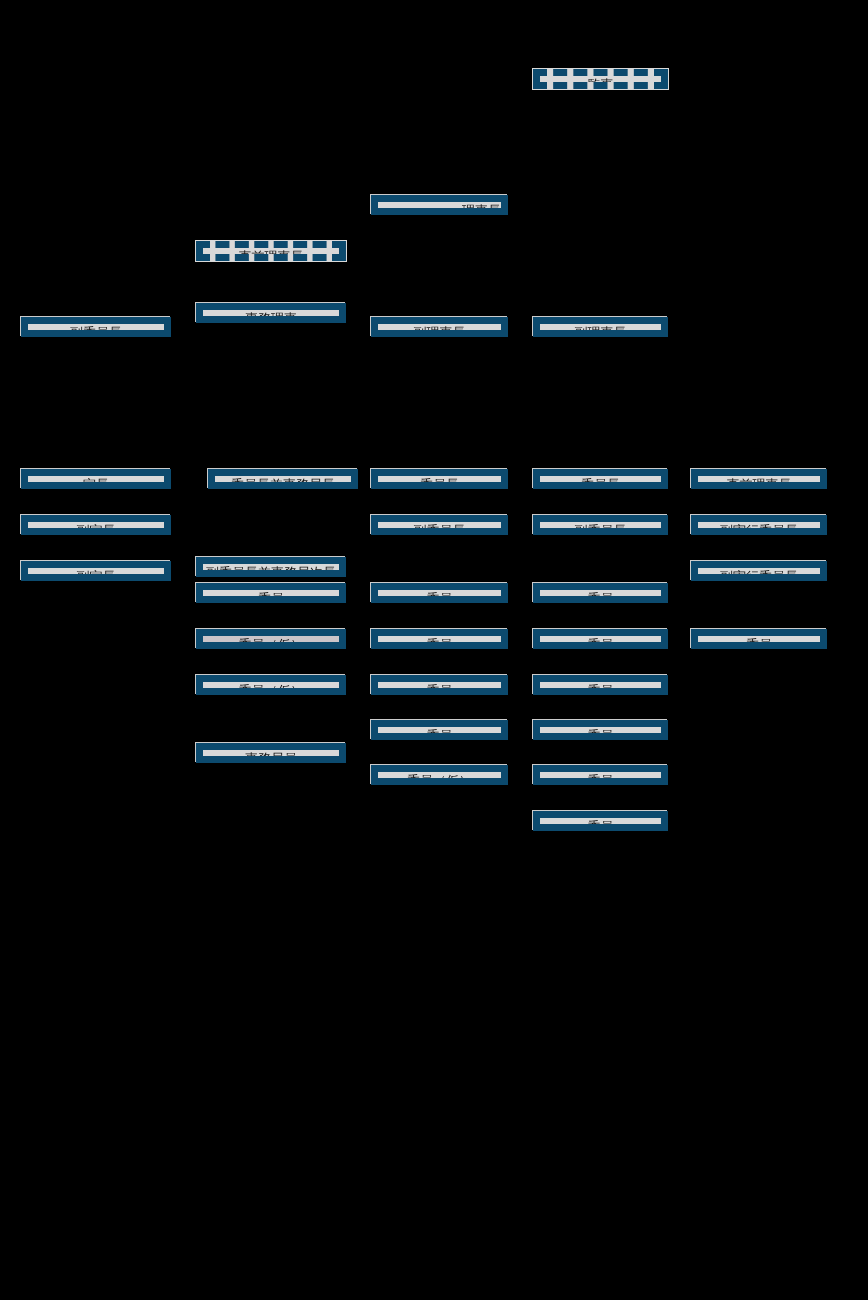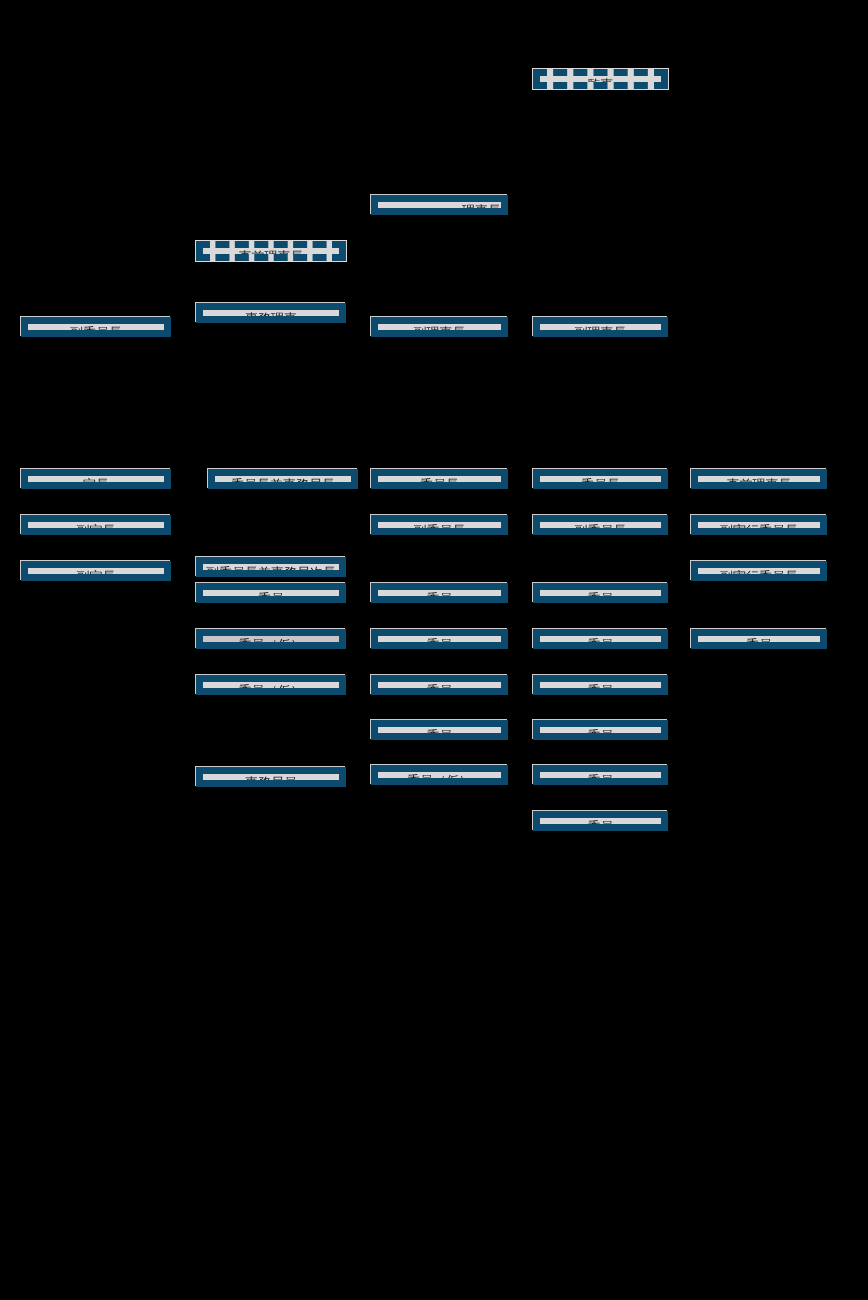--- a/index.html
+++ b/index.html
@@ -68,17 +68,17 @@
     <div class="node underline" style="left: 533px; top: 583px; width: 135px; height: 20px;">委員</div>
     <div class="node muted" style="left: 196px; top: 629px; width: 150px; height: 20px;">委員（仮）</div>
     <div class="node" style="left: 371px; top: 629px; width: 137px; height: 20px;">委員</div>
     <div class="node" style="left: 533px; top: 629px; width: 135px; height: 20px;">委員</div>
     <div class="node" style="left: 691px; top: 629px; width: 136px; height: 20px;">委員</div>
     <div class="node underline" style="left: 196px; top: 675px; width: 150px; height: 20px;">委員（仮）</div>
     <div class="node underline" style="left: 371px; top: 675px; width: 137px; height: 20px;">委員</div>
     <div class="node underline" style="left: 533px; top: 675px; width: 135px; height: 20px;">委員</div>
     <div class="node" style="left: 371px; top: 720px; width: 137px; height: 20px;">委員</div>
     <div class="node" style="left: 533px; top: 720px; width: 135px; height: 20px;">委員</div>
-    <div class="node underline" style="left: 196px; top: 743px; width: 150px; height: 20px; margin-top: 24px;">事務局員</div>
+    <div class="node underline" style="left: 196px; top: 743px; width: 150px; height: 20px;">事務局員</div>
     <div class="node underline" style="left: 371px; top: 765px; width: 137px; height: 20px;">委員（仮）</div>
     <div class="node underline" style="left: 533px; top: 765px; width: 135px; height: 20px;">委員</div>
     <div class="node underline" style="left: 533px; top: 811px; width: 135px; height: 20px;">委員</div>
   </div>
 
 </body></html>

